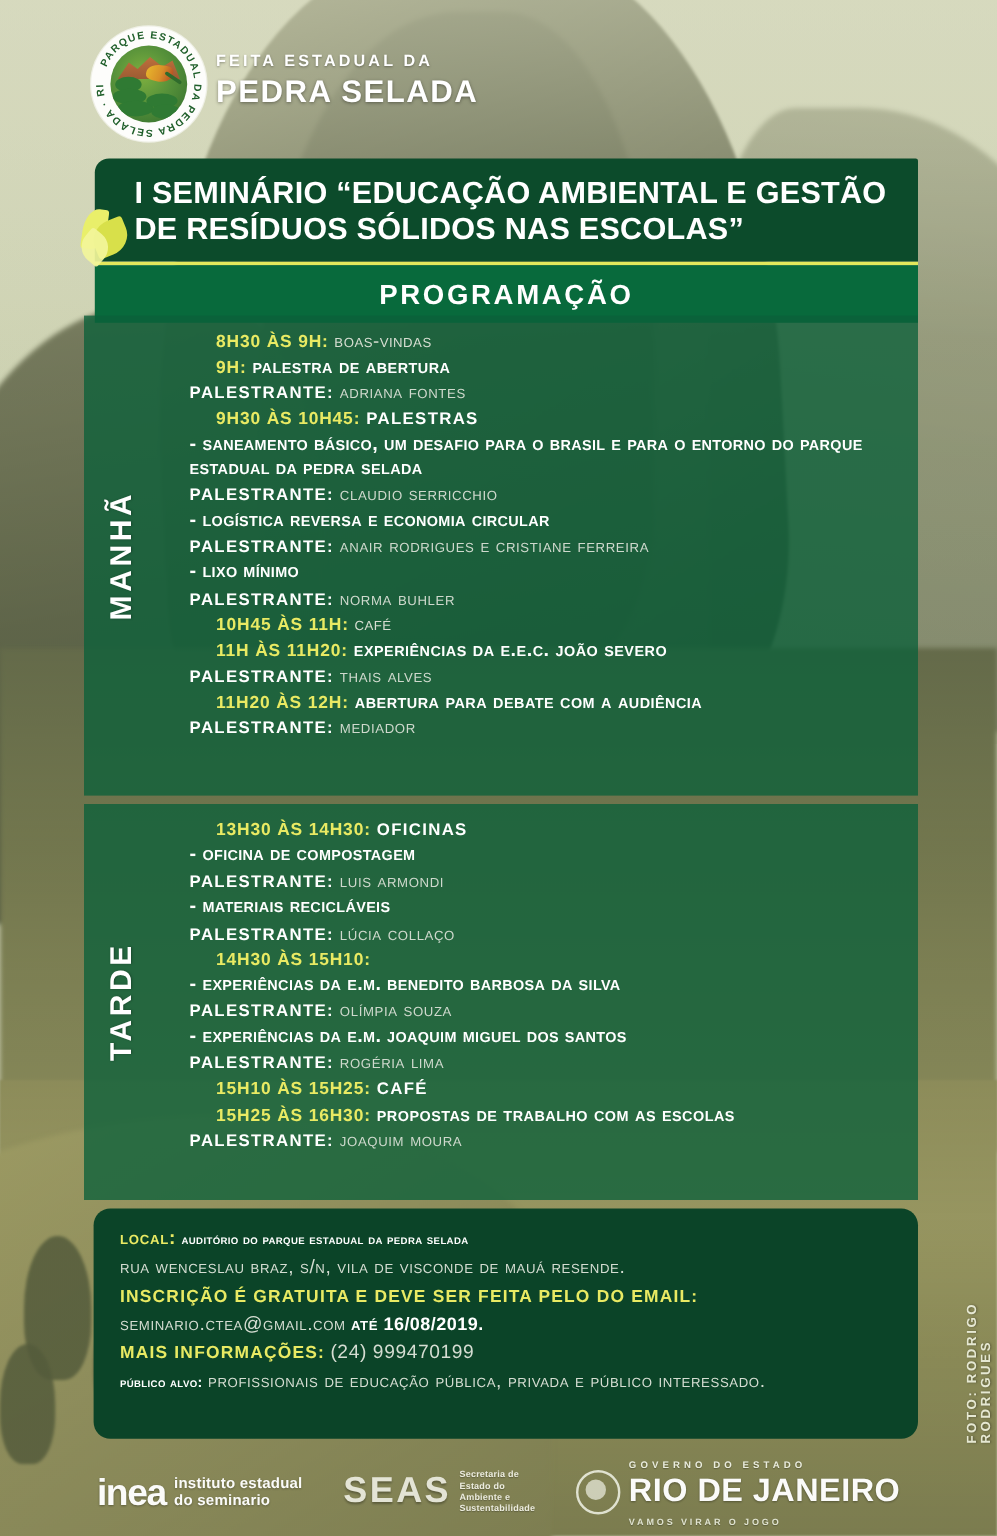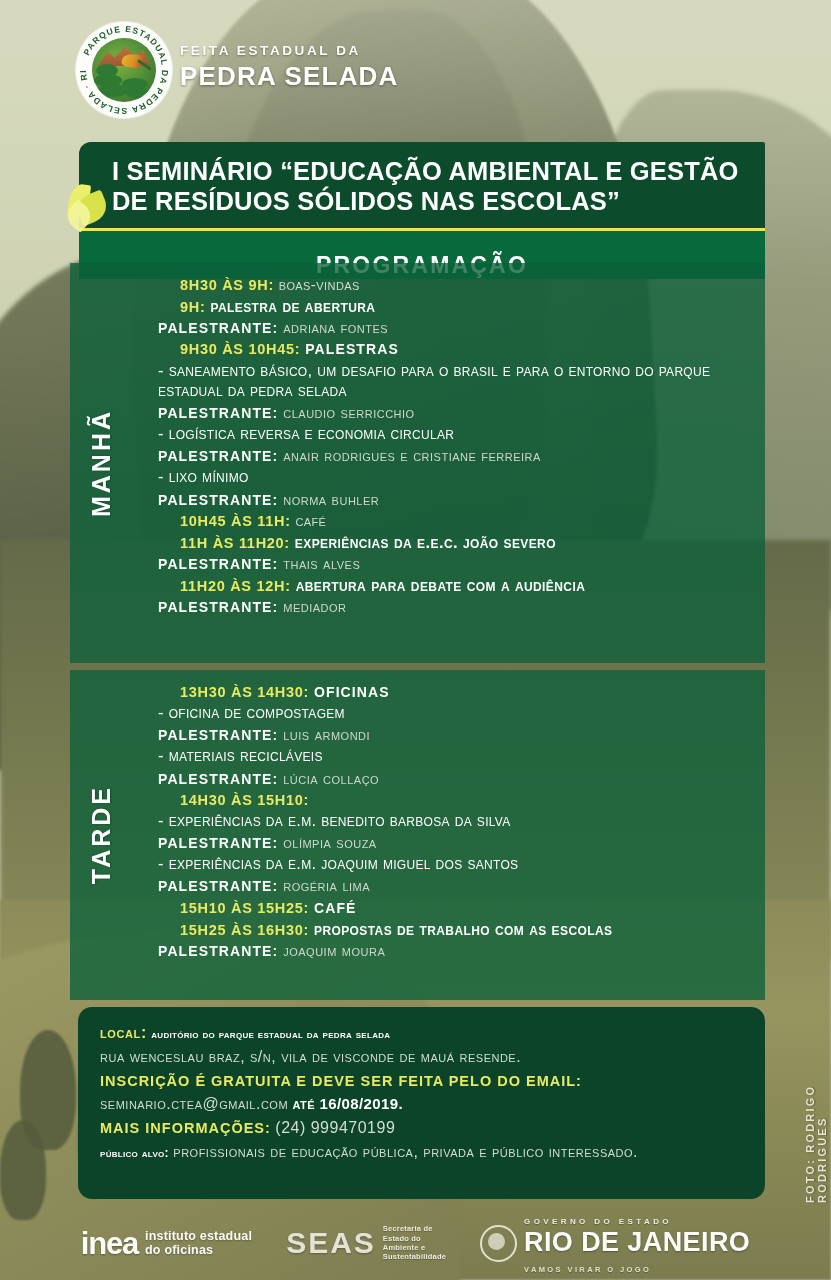--- a/index.html
+++ b/index.html
@@ -60,32 +60,32 @@
       border-radius:60% 25% 55% 30%;transform:rotate(12deg);}
   .lg-bird:after{content:"";position:absolute;right:-9px;top:7px;width:16px;height:3px;
       background:#2f6b2c;transform:rotate(22deg);border-radius:2px;}
   .brand{position:absolute;left:180px;top:44px;color:#ffffff;line-height:1;}
   .brand .l1{font-size:13.5px;letter-spacing:2.6px;font-weight:600;
       text-shadow:0 1px 2px rgba(0,0,0,.35);}
   .brand .l2{font-size:26px;letter-spacing:1.2px;font-weight:700;margin-top:5px;
       text-shadow:0 1px 3px rgba(0,0,0,.4);}
 
   
-  .title-wrap{position:absolute;left:79px;top:142px;width:686px;}
+  .title-wrap{position:absolute;left:79px;top:132px;width:686px;}
   .leafmark{position:absolute;left:-14px;top:42px;width:46px;height:48px;z-index:3;}
   .leafmark .lf{position:absolute;border-radius:60% 10% 60% 10%;}
   .lf1{left:4px;top:0;width:20px;height:34px;background:#e9ef6a;transform:rotate(8deg);}
   .lf2{left:12px;top:10px;width:30px;height:28px;background:#d8e04a;transform:rotate(-22deg);}
   .lf3{left:2px;top:20px;width:24px;height:24px;background:#f2f59a;transform:rotate(-50deg);opacity:.92;}
   .title-main{position:relative;background:#0c4b2b;border-top-left-radius:12px;
       border-top-right-radius:2px;padding:14px 16px 12px 33px;z-index:2;}
   .title-main .tl{color:#ffffff;font-size:25.5px;font-weight:700;line-height:1.18;
       letter-spacing:.2px;}
   .title-rule{height:3px;background:#e3e85c;}
-  .prog{background:#086a3c;height:48px;display:flex;align-items:flex-end;justify-content:center;}
+  .prog{background:#086a3c;height:48px;display:flex;align-items:center;justify-content:center;}
   .prog span{color:#ffffff;font-size:23px;font-weight:700;letter-spacing:2.2px;}
 
   
   .panel{position:absolute;left:70px;width:695px;background:rgba(12,96,58,.78);}
   .panel.morning{top:263px;height:400px;}
   .panel.afternoon{top:670px;height:330px;}
   .vlabel{position:absolute;left:0;top:0;width:62px;height:100%;
       display:flex;align-items:center;justify-content:center;}
   .vlabel span{writing-mode:vertical-rl;transform:rotate(180deg);
       color:#ffffff;font-size:25px;font-weight:700;letter-spacing:3px;
@@ -97,21 +97,21 @@
   .t-time.up{text-transform:uppercase;font-variant:normal;padding-left:22px;}
   .t-title{color:#ffffff;font-weight:700;font-size:16.5px;letter-spacing:.4px;}
   .t-title.sc{font-variant:small-caps;text-transform:lowercase;}
   .t-lbl{color:#ffffff;font-weight:700;font-size:14px;letter-spacing:1.1px;
       text-transform:uppercase;}
   .t-name{color:#cfd9cd;font-weight:400;font-size:16px;letter-spacing:.5px;
       font-variant:small-caps;text-transform:lowercase;}
   .t-small{color:#d7ded2;font-weight:400;font-size:15.5px;letter-spacing:.4px;
       font-variant:small-caps;text-transform:lowercase;}
   .r-item{margin-bottom:2px;}
-  .r-dash{color:#ffffff;font-weight:400;font-size:16.5px;letter-spacing:.3px;
+  .r-dash{color:#ffffff;font-weight:700;font-size:16.5px;letter-spacing:.3px;
       font-variant:small-caps;text-transform:lowercase;line-height:1.16;}
 
   
   .info{position:absolute;left:78px;top:1007px;width:687px;height:192px;
       background:#0b4428;border-radius:14px;padding:16px 22px 10px 22px;box-sizing:border-box;}
   .info .ln{line-height:1.3;margin-bottom:3px;}
   .i-key{color:#e9ea63;font-weight:700;font-size:16px;letter-spacing:.6px;
       font-variant:small-caps;text-transform:lowercase;}
   .i-key.caps{text-transform:uppercase;font-variant:normal;font-size:14.5px;letter-spacing:1px;}
   .i-val{color:#ffffff;font-weight:700;font-size:12px;letter-spacing:.3px;
@@ -286,21 +286,21 @@
 
   <div class="credit">
     <span>FOTO: RODRIGO RODRIGUES</span>
   </div>
 
   <div class="footer">
     <div class="f-item">
       <span class="inea-word">inea</span>
       <span class="inea-sub">
         <span>instituto estadual</span><br>
-        <span>do oficinas</span>
+        <span>do seminario</span>
       </span>
     </div>
     <div class="f-item">
       <span class="seas-word">SEAS</span>
       <span class="seas-sub">
         <span>Secretaria de</span><br>
         <span>Estado do</span><br>
         <span>Ambiente e</span><br>
         <span>Sustentabilidade</span>
       </span>

